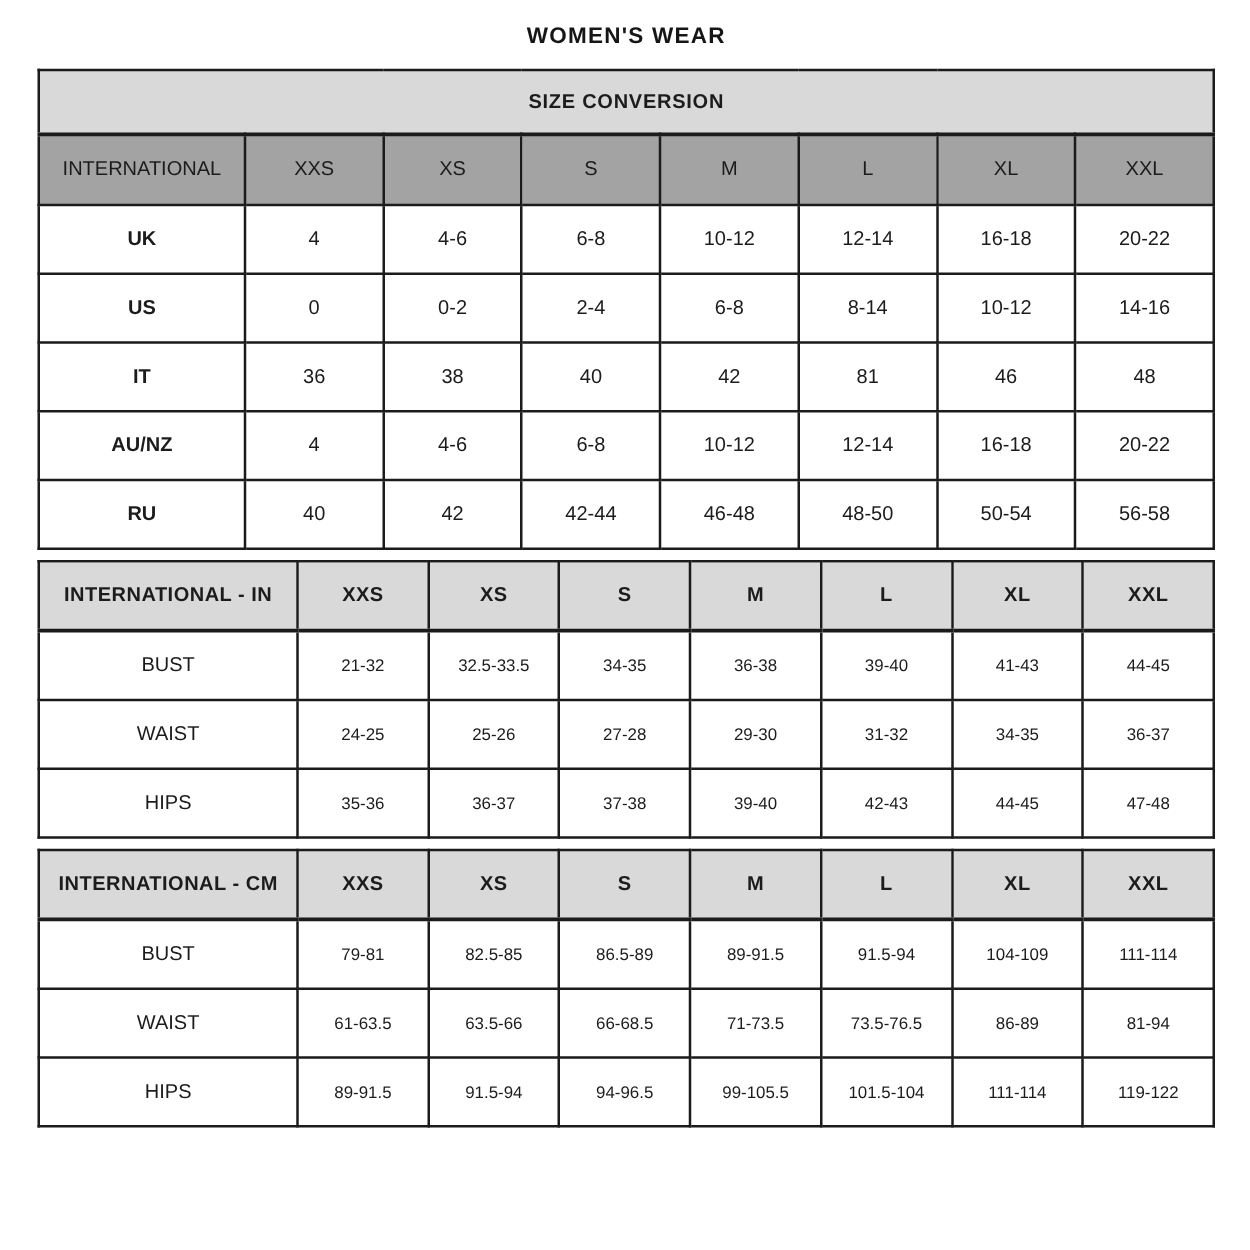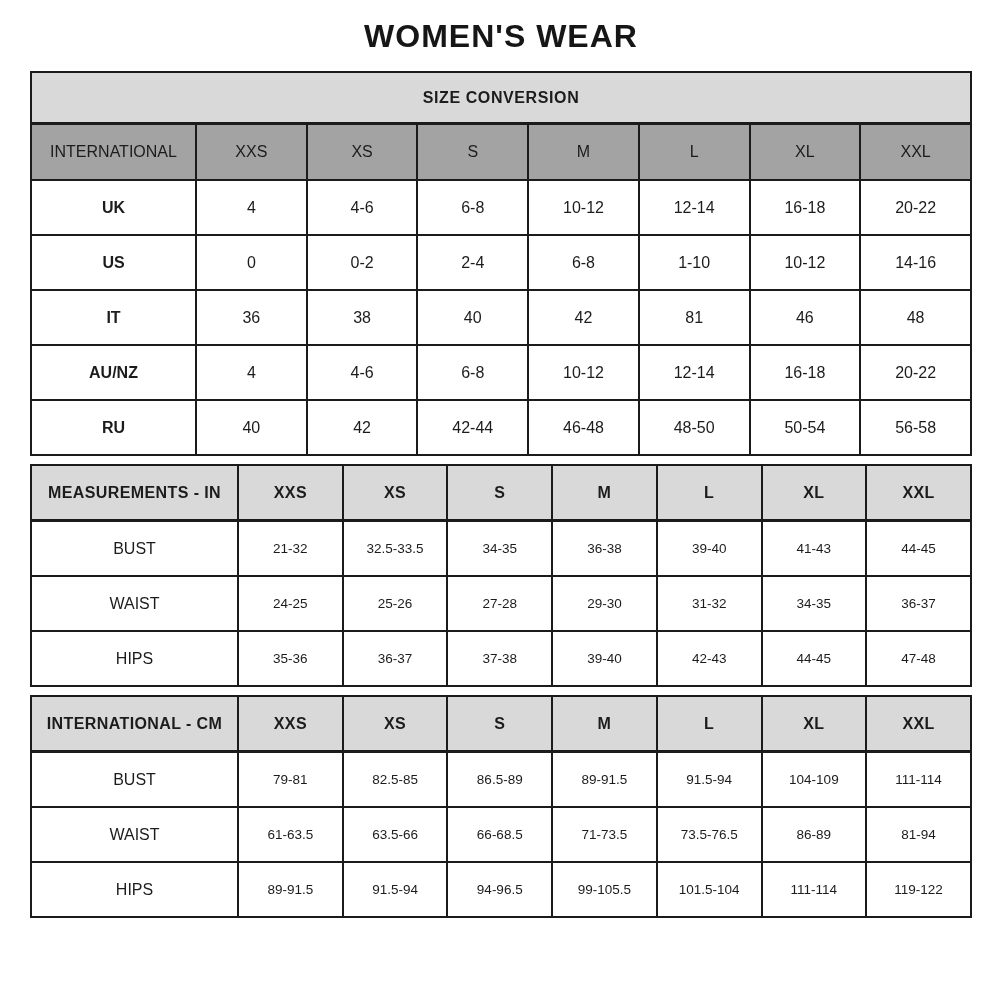--- a/index.html
+++ b/index.html
@@ -12,21 +12,21 @@
   .page {
     width: 1000px;
     height: 1000px;
     box-sizing: border-box;
     padding: 14px 28px 0 30px;
     background: #ffffff;
     overflow: hidden;
   }
   .page-title {
     text-align: center;
-    font-size: 32px;
+    font-size: 18px;
     font-weight: 700;
     letter-spacing: 1px;
     margin: 4px 0 16px 0;
     color: #161616;
   }
   table {
     border-collapse: collapse;
     table-layout: fixed;
     width: 942px;
     margin-bottom: 8px;
@@ -122,21 +122,21 @@
           <td>12-14</td>
           <td>16-18</td>
           <td>20-22</td>
         </tr>
         <tr>
           <th class="row-label">US</th>
           <td>0</td>
           <td>0-2</td>
           <td>2-4</td>
           <td>6-8</td>
-          <td>1-10</td>
+          <td>8-14</td>
           <td>10-12</td>
           <td>14-16</td>
         </tr>
         <tr>
           <th class="row-label">IT</th>
           <td>36</td>
           <td>38</td>
           <td>40</td>
           <td>42</td>
           <td>81</td>
@@ -165,21 +165,21 @@
         </tr>
       </tbody>
   </table>
 
   <table class="meas">
     <colgroup>
       <col class="label-col">
     </colgroup>
     <thead>
       <tr class="size-head">
-        <th class="corner-cell">MEASUREMENTS - IN</th>
+        <th class="corner-cell">INTERNATIONAL - IN</th>
       <th class="size-cell">XXS</th>
           <th class="size-cell">XS</th>
           <th class="size-cell">S</th>
           <th class="size-cell">M</th>
           <th class="size-cell">L</th>
           <th class="size-cell">XL</th>
           <th class="size-cell">XXL</th>
         </tr>
     </thead>
     <tbody>

